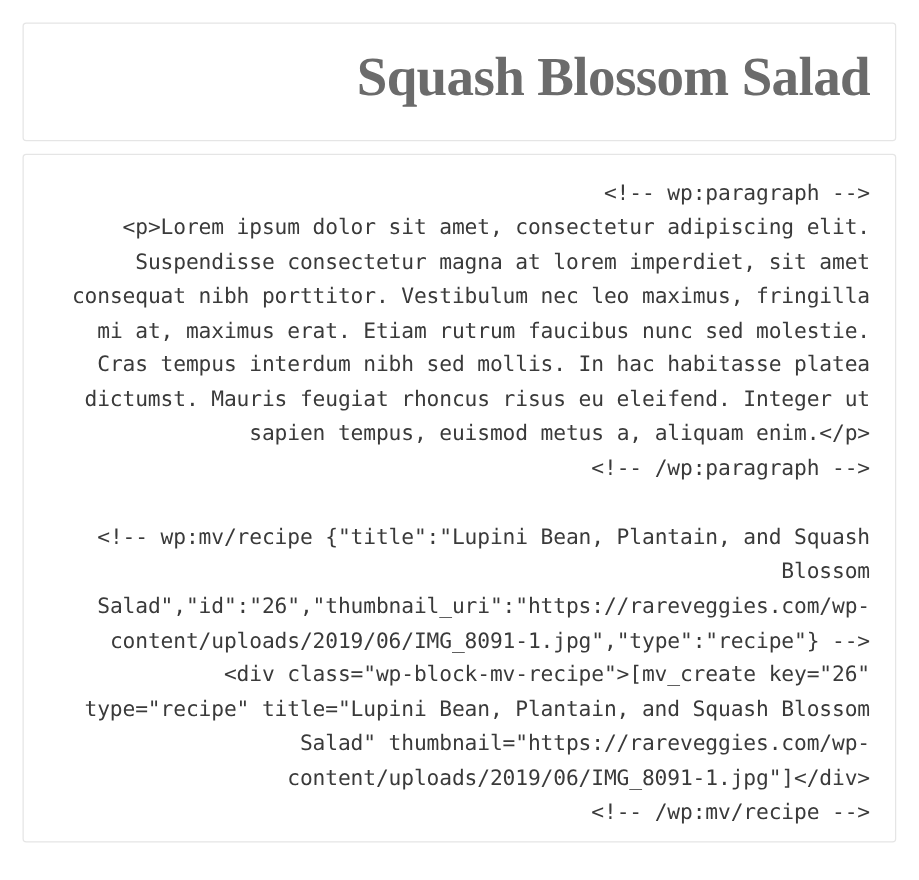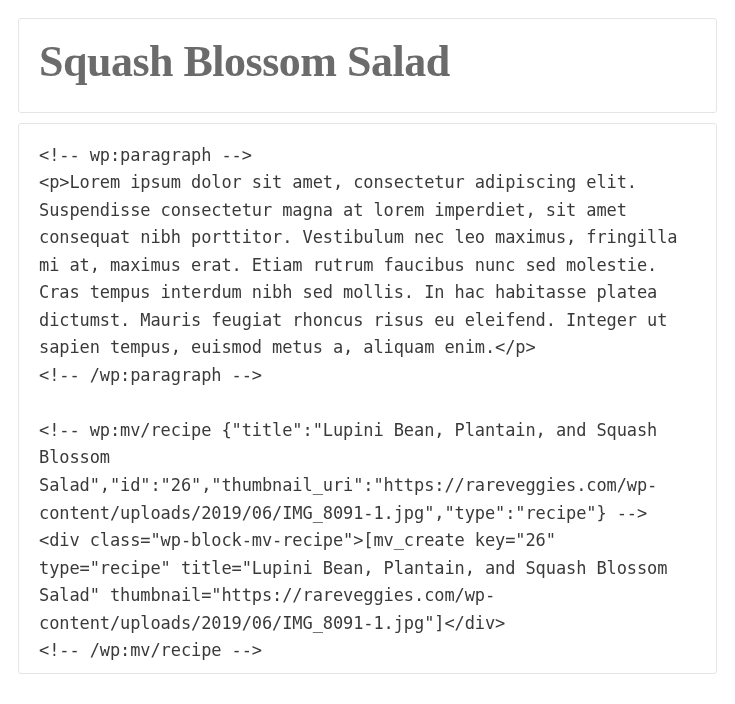--- a/index.html
+++ b/index.html
@@ -1,15 +1,15 @@
 <!DOCTYPE html>
 <html><head>
 <meta charset="utf-8">
 <style>
-  * { box-sizing: border-box; }
+  * { box-sizing: border-box; text-align: right; }
   body {
     margin: 0;
     padding: 18px;
     background: #ffffff;
     font-family: -apple-system, BlinkMacSystemFont, "Segoe UI", Roboto, sans-serif;
     width: 735px;
   }
   .title-card {
     border: 1px solid #e5e5e5;
     border-radius: 3px;
@@ -21,21 +21,21 @@
     font-family: Georgia, "Times New Roman", serif;
     font-weight: 700;
     font-size: 44px;
     line-height: 1.15;
     color: #6b6b6b;
     letter-spacing: -0.5px;
   }
   .code-card {
     border: 1px solid #e5e5e5;
     border-radius: 3px;
-    padding: 18px 36px 8px 20px;
+    padding: 18px 20px 8px 20px;
   }
   .code-block {
     font-family: ui-monospace, SFMono-Regular, "SF Mono", Menlo, Monaco, Consolas, monospace;
     font-size: 17px;
     line-height: 1.62;
     color: #3a3a3a;
     white-space: pre-wrap;
     word-break: break-word;
     margin: 0;
     font-weight: 400;

